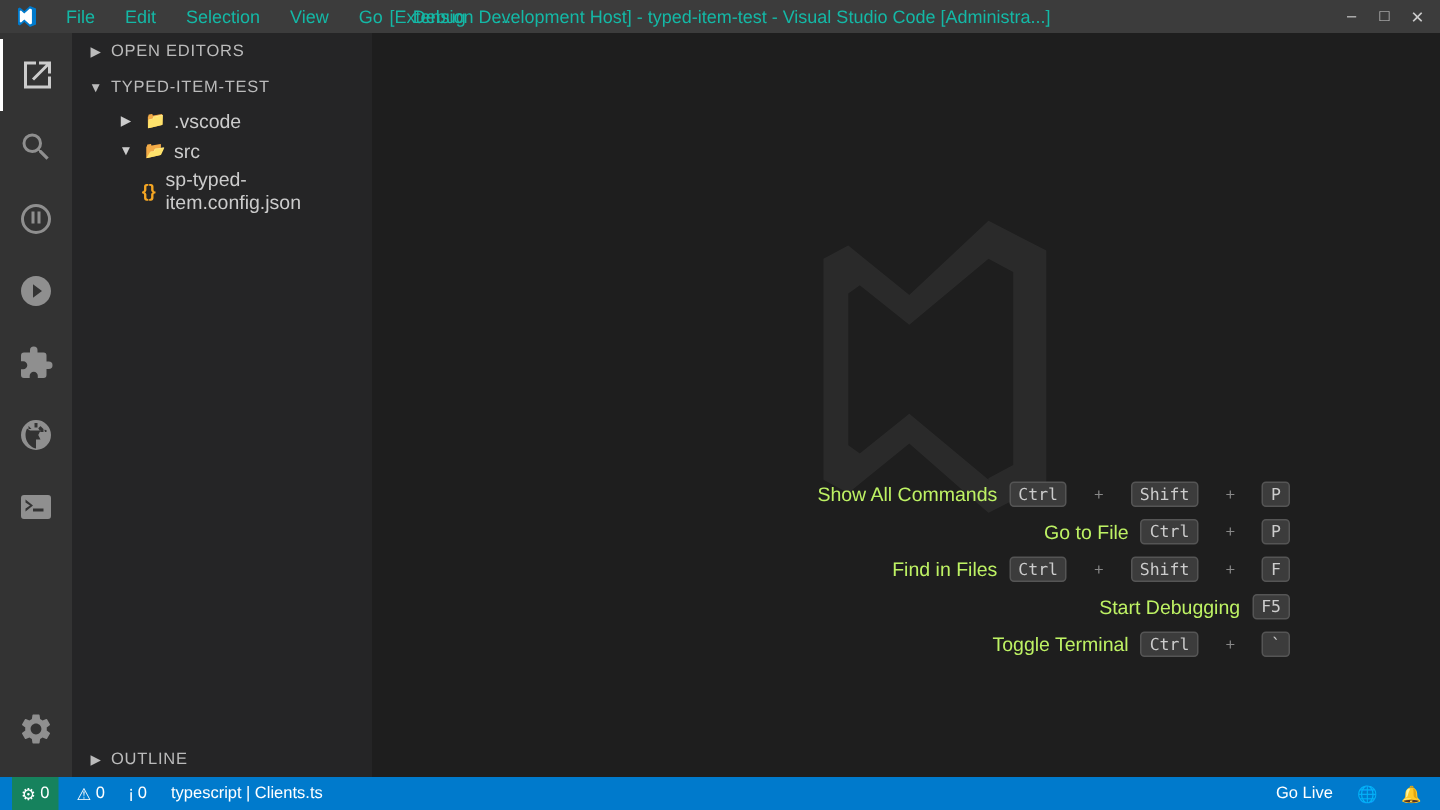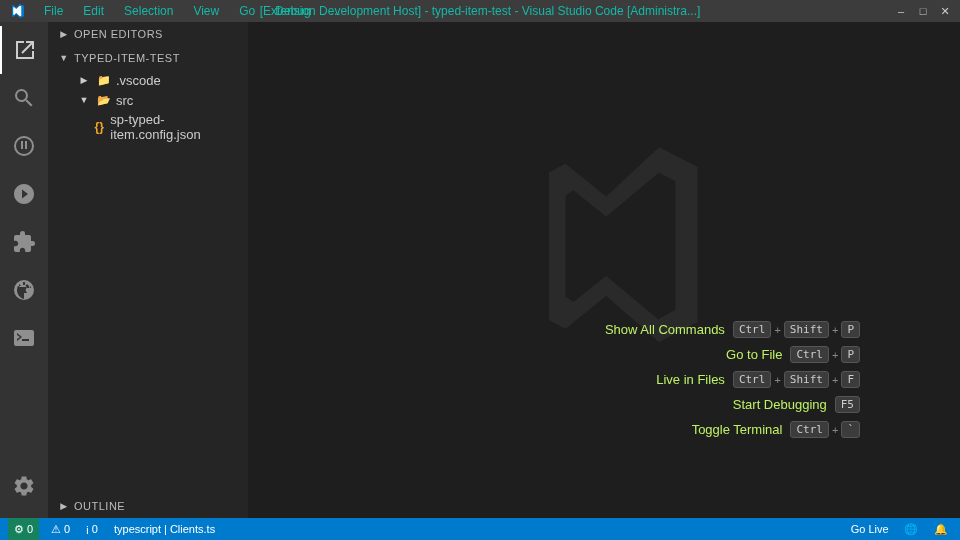--- a/index.html
+++ b/index.html
@@ -219,21 +219,21 @@
       gap: 8px;
     }
     .shortcut-label {
       color: #bef264;
       font-size: 13px;
       text-align: right;
     }
     .shortcut-keys {
       display: flex;
       align-items: center;
-      gap: 3px;
+      gap: 18px;
     }
     .key {
       background: #3c3c3c;
       border: 1px solid #555;
       border-radius: 3px;
       padding: 1px 5px;
       font-size: 11px;
       color: #ccc;
       font-family: monospace;
     }
@@ -420,21 +420,21 @@
       </div>
       <div class="shortcut-row">
         <span class="shortcut-label">Go to File</span>
         <div class="shortcut-keys">
           <span class="key">Ctrl</span>
           <span class="key-plus">+</span>
           <span class="key">P</span>
         </div>
       </div>
       <div class="shortcut-row">
-        <span class="shortcut-label">Live in Files</span>
+        <span class="shortcut-label">Find in Files</span>
         <div class="shortcut-keys">
           <span class="key">Ctrl</span>
           <span class="key-plus">+</span>
           <span class="key">Shift</span>
           <span class="key-plus">+</span>
           <span class="key">F</span>
         </div>
       </div>
       <div class="shortcut-row">
         <span class="shortcut-label">Start Debugging</span>

